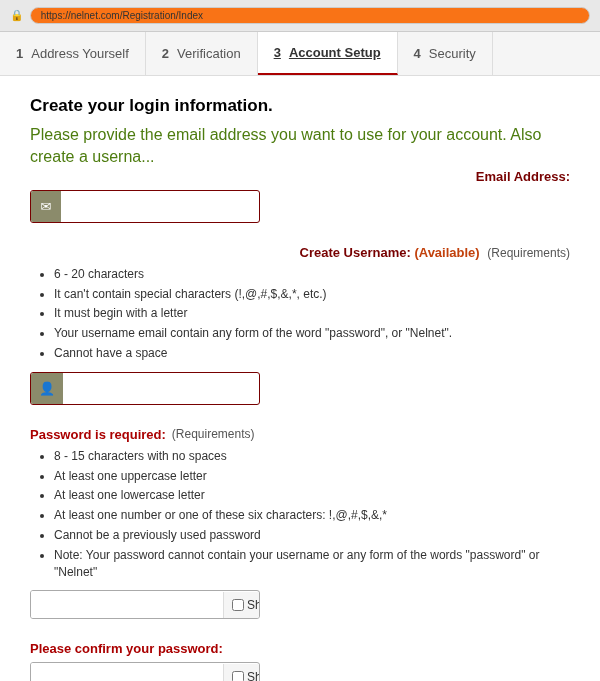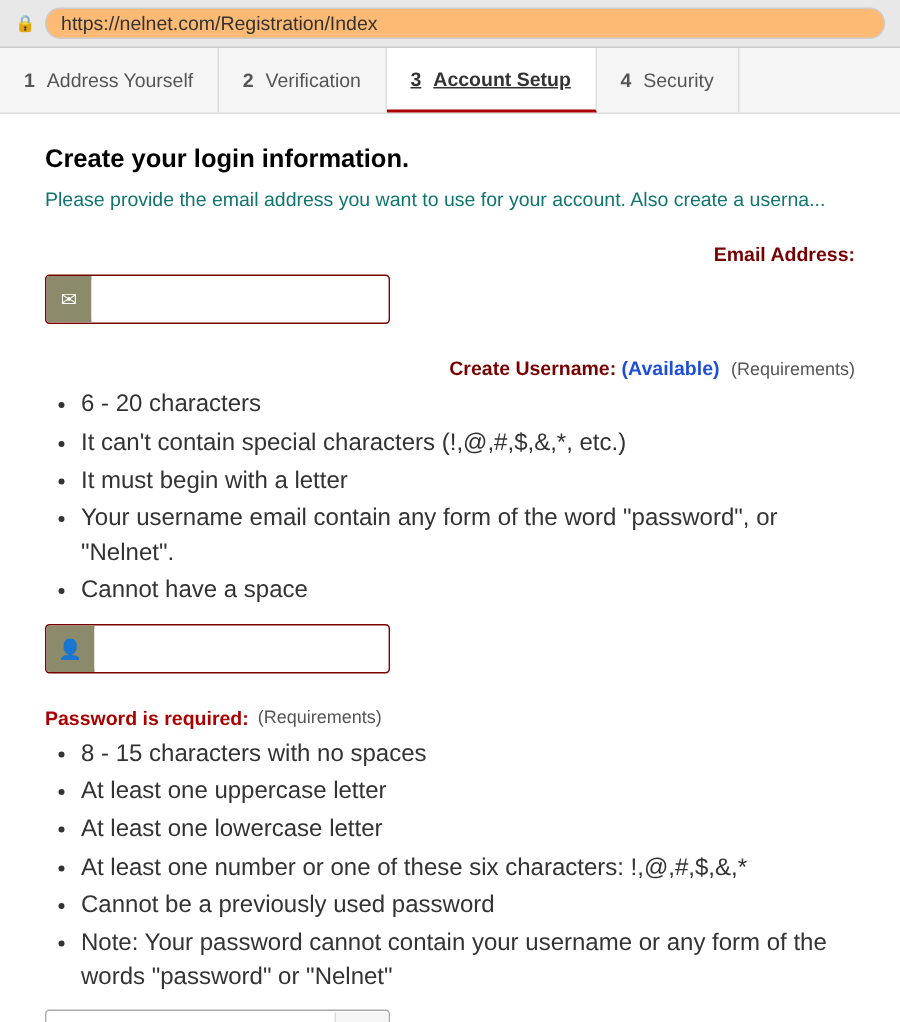--- a/index.html
+++ b/index.html
@@ -16,25 +16,25 @@
     .browser-bar {
       background: #e8e8e8;
       border-bottom: 1px solid #ccc;
       padding: 6px 10px;
       display: flex;
       align-items: center;
       gap: 6px;
       height: 32px;
     }
     .browser-bar .url-bar {
-      background: #fdba74;
+      background: #f97316;
       border: 1px solid #ccc;
       border-radius: 10px;
       padding: 2px 10px;
-      font-size: 13px;
+      font-size: 10px;
       color: #333;
       flex: 1;
     }
 
     
     .steps-nav {
       background: #f5f5f5;
       border-bottom: 1px solid #ddd;
       display: flex;
       padding: 0;
@@ -71,23 +71,22 @@
     }
 
     .page-title {
       font-size: 17px;
       font-weight: bold;
       color: #000000;
       margin-bottom: 8px;
     }
 
     .page-subtitle {
-      font-size: 13px;
-      color: #0f766e;
-      margin-bottom: 20px;
+      font-size: 16px;
+      color: #4d7c0f;
       line-height: 1.4;
     }
 
     
     .field-section {
       margin-bottom: 22px;
     }
 
     .field-label {
       font-size: 13px;
@@ -167,21 +166,21 @@
       cursor: pointer;
     }
 
     
     .requirements-list {
       list-style: disc;
       padding-left: 24px;
       margin-bottom: 10px;
     }
     .requirements-list li {
-      font-size: 16px;
+      font-size: 12px;
       color: #333;
       margin-bottom: 3px;
       line-height: 1.4;
     }
     .requirements-list li strong,
     .requirements-list li b {
       font-weight: normal;
     }
 
     .section-label-red {
@@ -237,21 +236,21 @@
     <div class="field-label">Email Address:</div>
     <div class="input-wrapper">
       <div class="input-icon">✉</div>
       <input type="email" class="input-field" style="">
     </div>
   </div>
 
   <div class="field-section">
     <div class="field-label">
       <span>Create Username: </span>
-      <span style="color:#1d4ed8; font-weight:bold;">(Available)</span>
+      <span style="color:#c2410c; font-weight:bold;">(Available)</span>
       <span class="requirements-link" style="color:#555; margin-left:4px;">(Requirements)</span>
     </div>
     <ul class="requirements-list">
       <li>6 - 20 characters</li>
       <li>It can't contain special characters (!,@,#,$,&amp;,*, etc.)</li>
       <li>It must begin with a letter</li>
       <li>Your username email contain any form of the word "password", or "Nelnet".</li>
       <li>Cannot have a space</li>
     </ul>
     <div class="input-wrapper">

